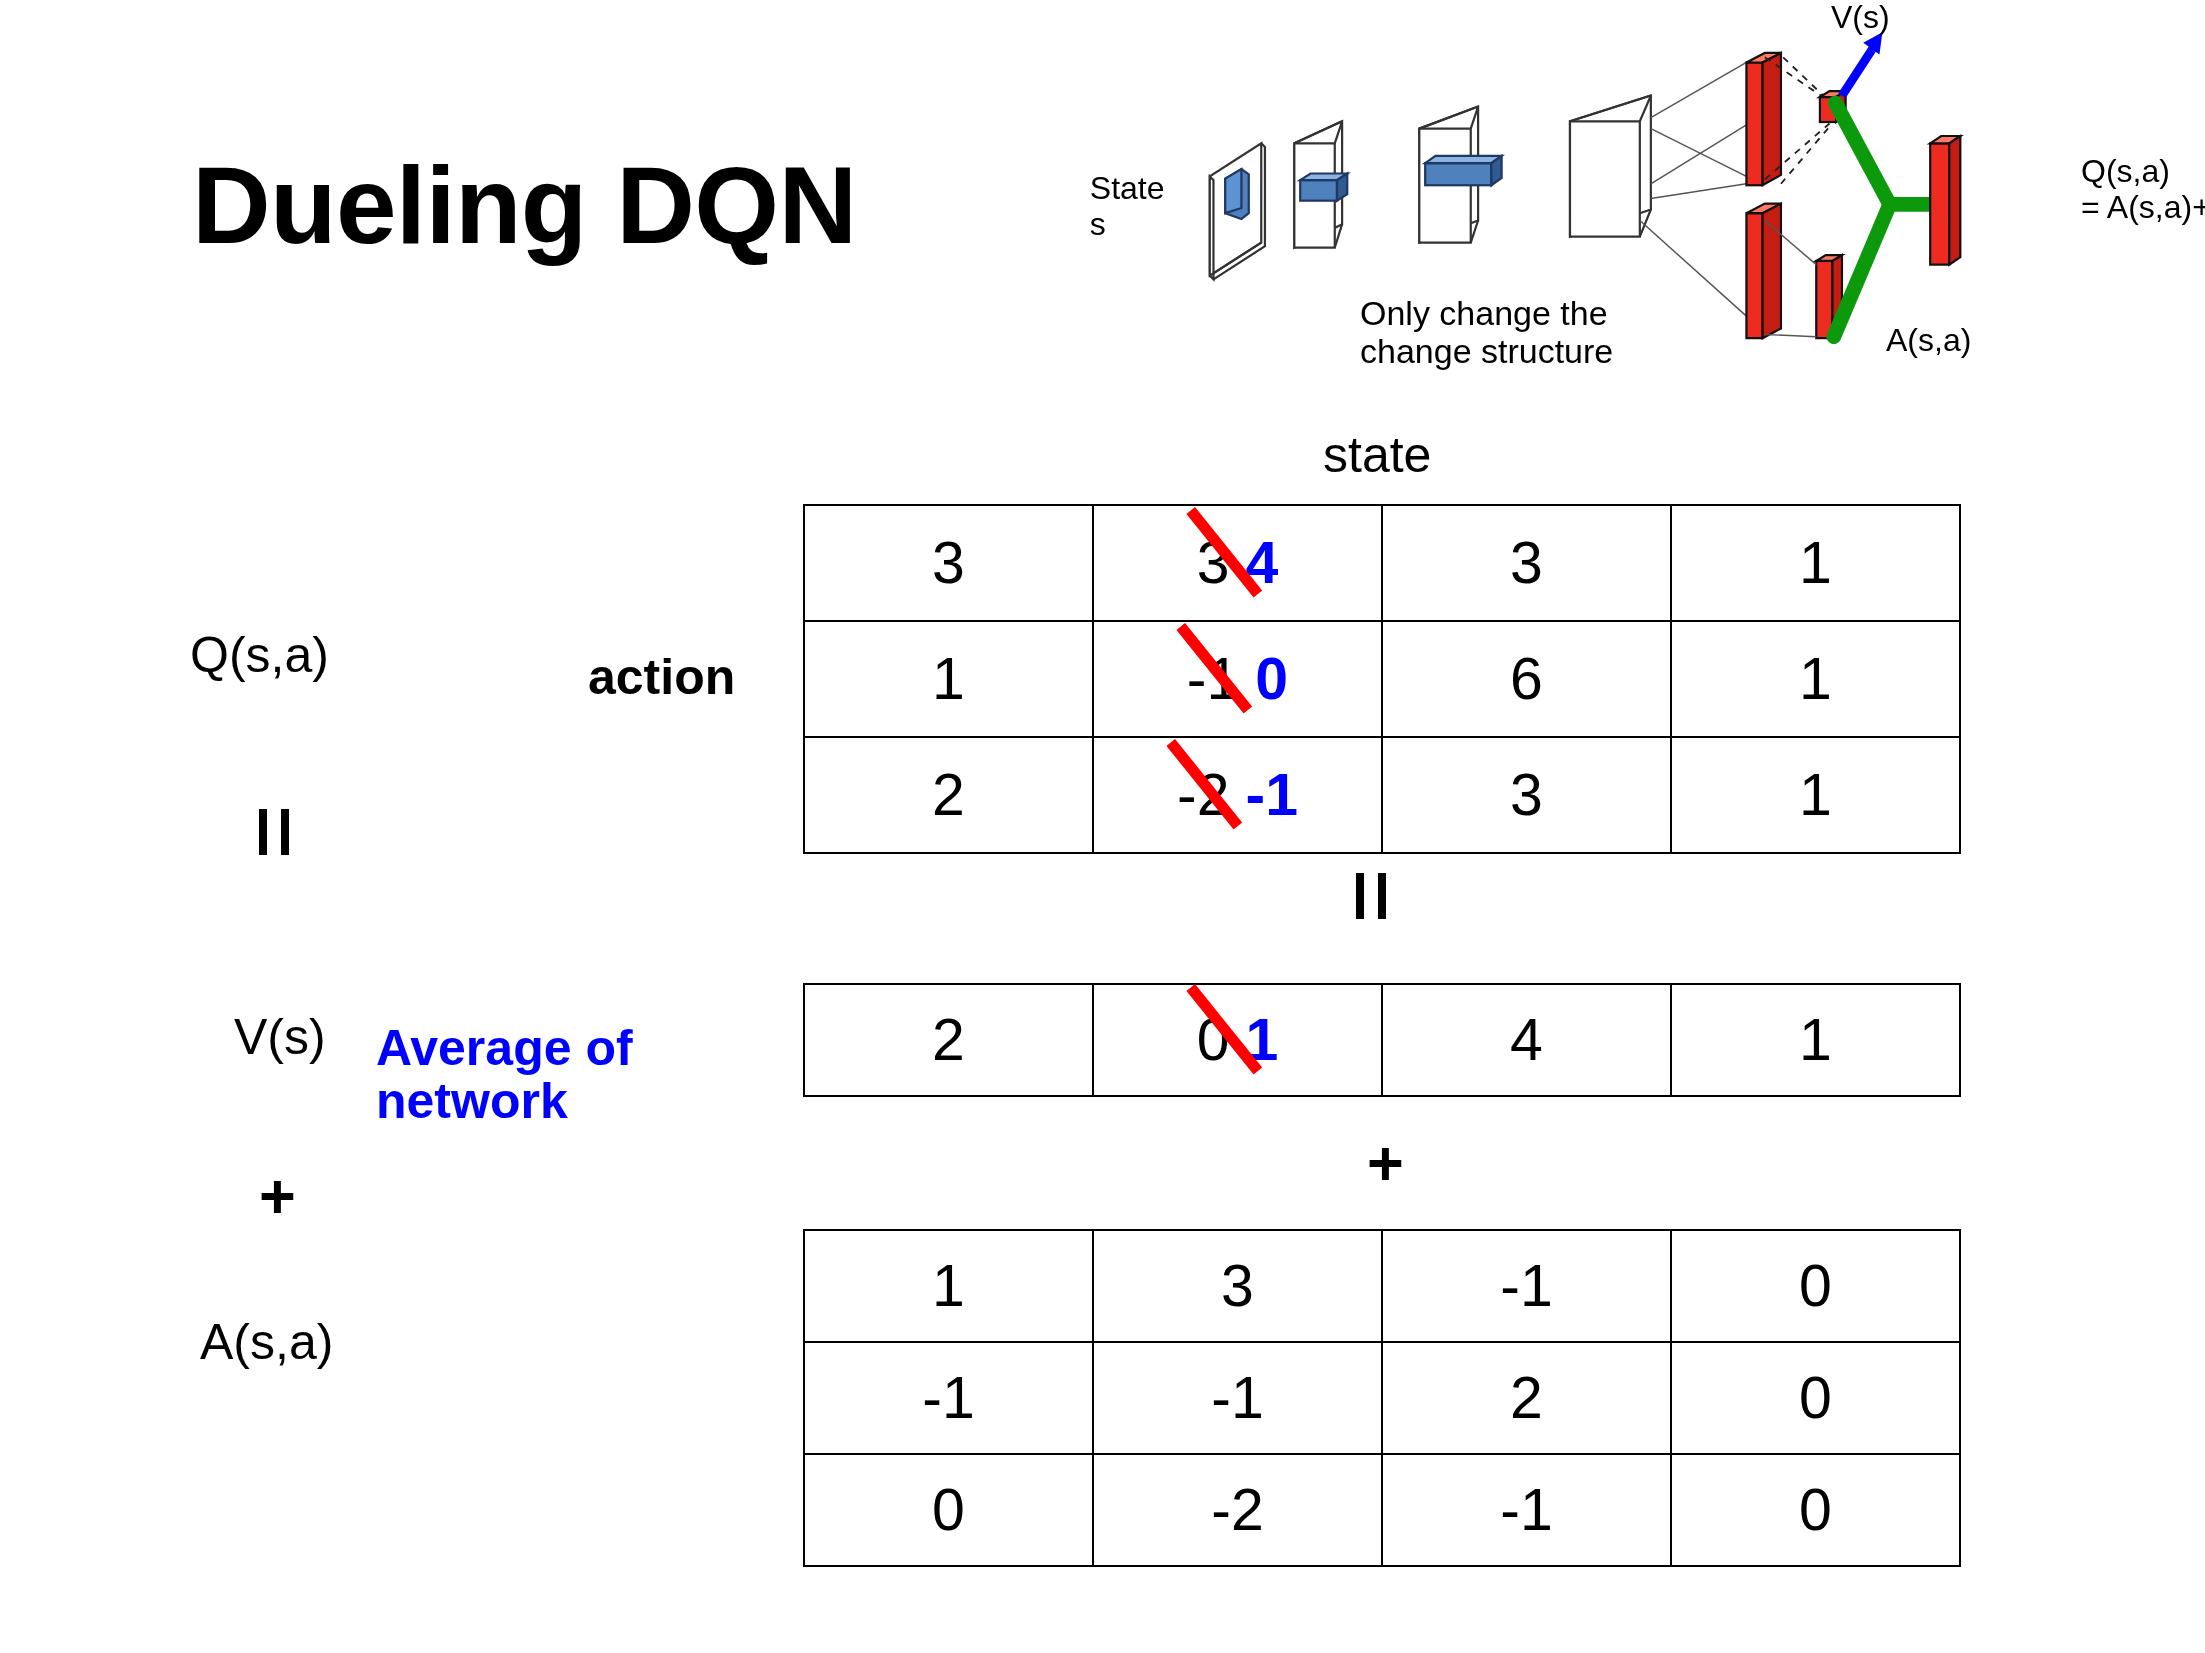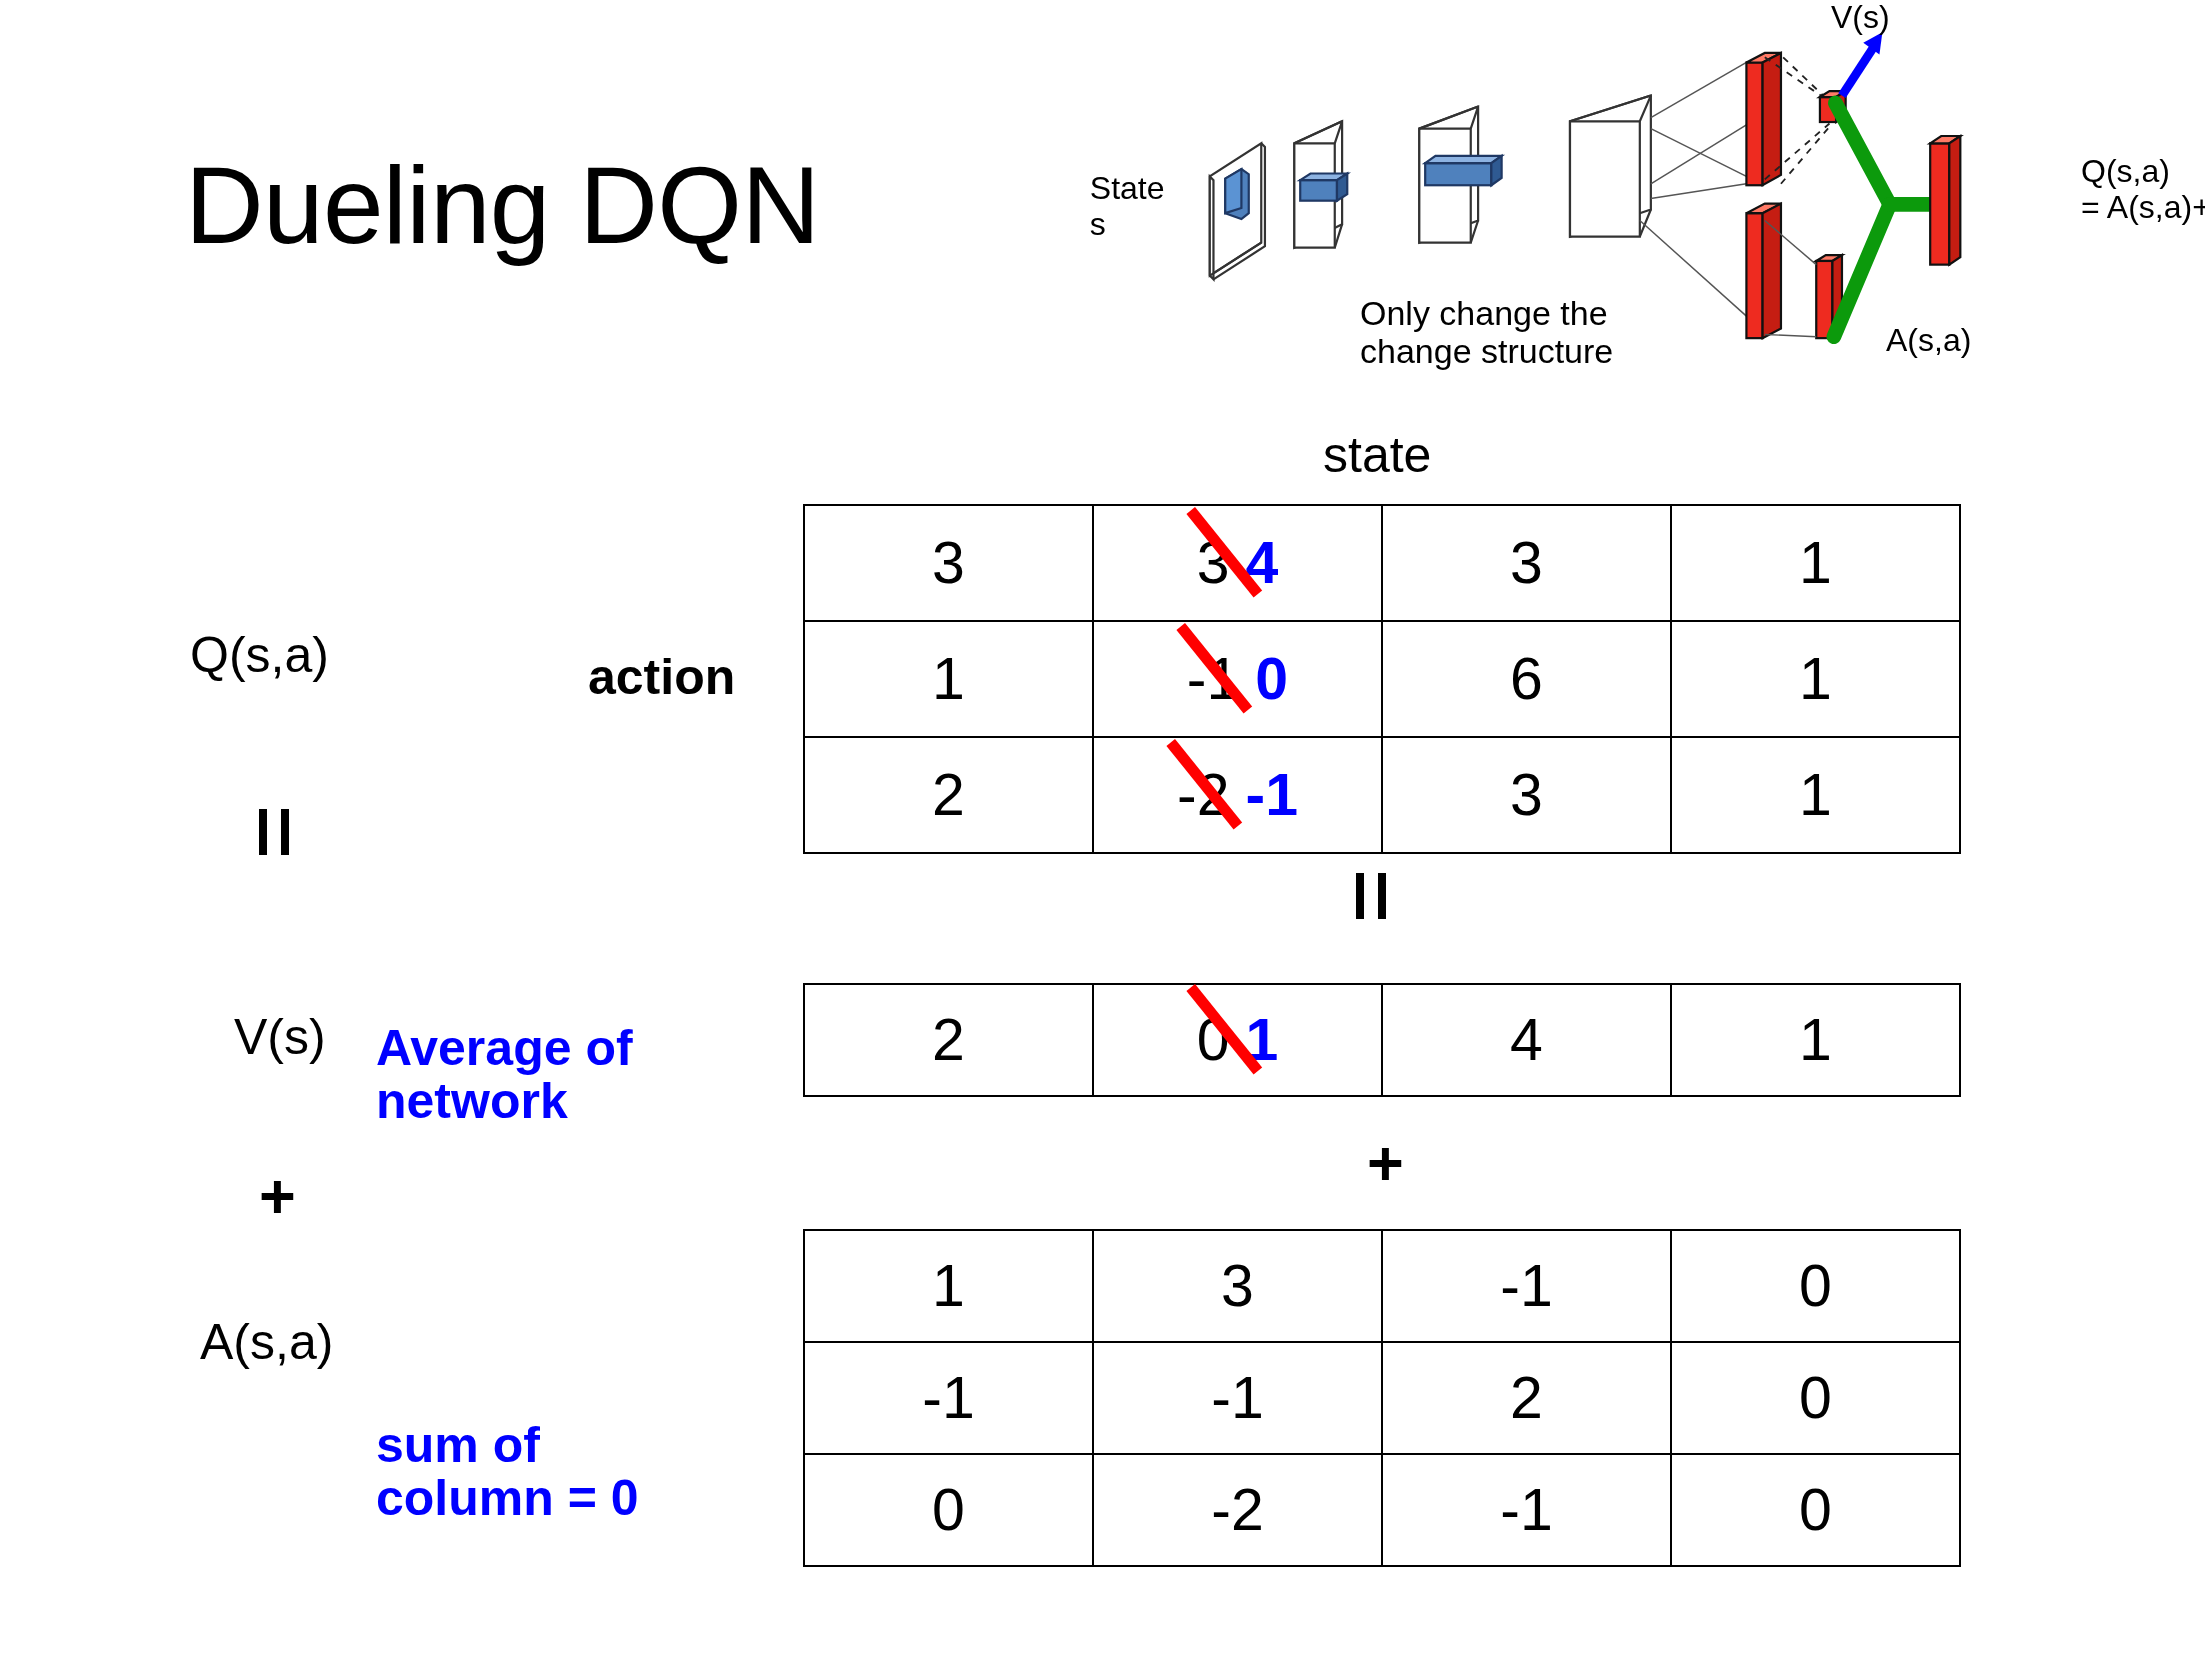--- a/index.html
+++ b/index.html
@@ -15,26 +15,26 @@
     position: relative;
     width: 2205px;
     height: 1654px;
     background: #ffffff;
     overflow: hidden;
   }
 
   
   .slide-title {
     position: absolute;
-    left: 185px;
+    left: 192px;
     top: 151px;
     font-size: 109px;
     line-height: 1.0;
     letter-spacing: -0.7px;
-    font-weight: 400;
+    font-weight: 700;
     white-space: nowrap;
   }
 
   
   .net-diagram {
     position: absolute;
     left: 1081px;
     top: 0px;
     width: 1125px;
     height: 419px;
@@ -296,24 +296,20 @@
 
   <div class="sec-label lbl-Vs">V(s)</div>
   <div class="sec-label blue wrap lbl-avg">
     <span>Average of</span><br>
     <span>network</span>
   </div>
 
   <div class="plusglyph lbl-plus1">+</div>
 
   <div class="sec-label lbl-Asa">A(s,a)</div>
-  <div class="sec-label blue wrap lbl-sum">
-    <span>sum of</span><br>
-    <span>column = 0</span>
-  </div>
 
   <div class="eqbars op-eq-mid"><i></i><i></i></div>
   <div class="plusglyph op-plus-mid">+</div>
 
   <table class="grid t-q">
       <tbody>
         <tr>
           <td><span>3</span></td>
           <td><span class="cellwrap">
               <span class="oldval">3<span class="strike">

